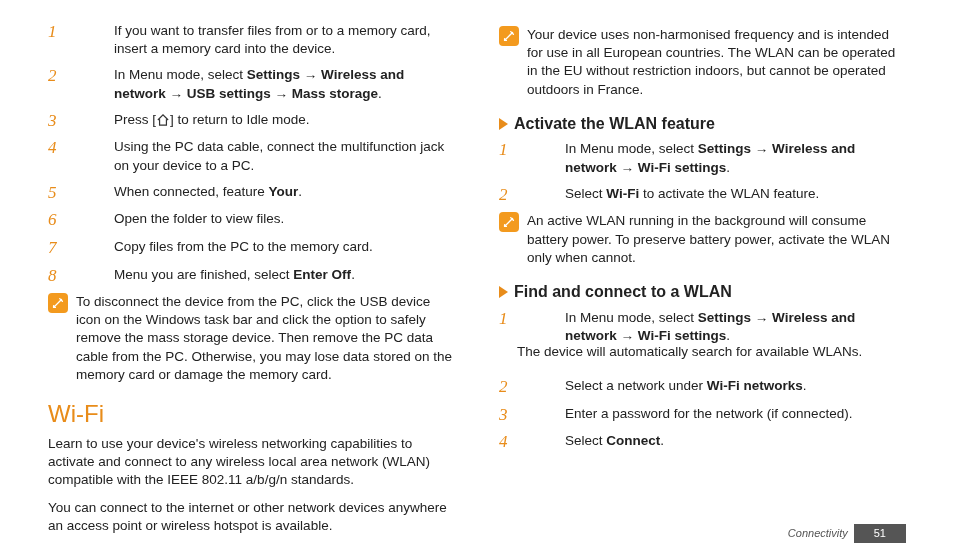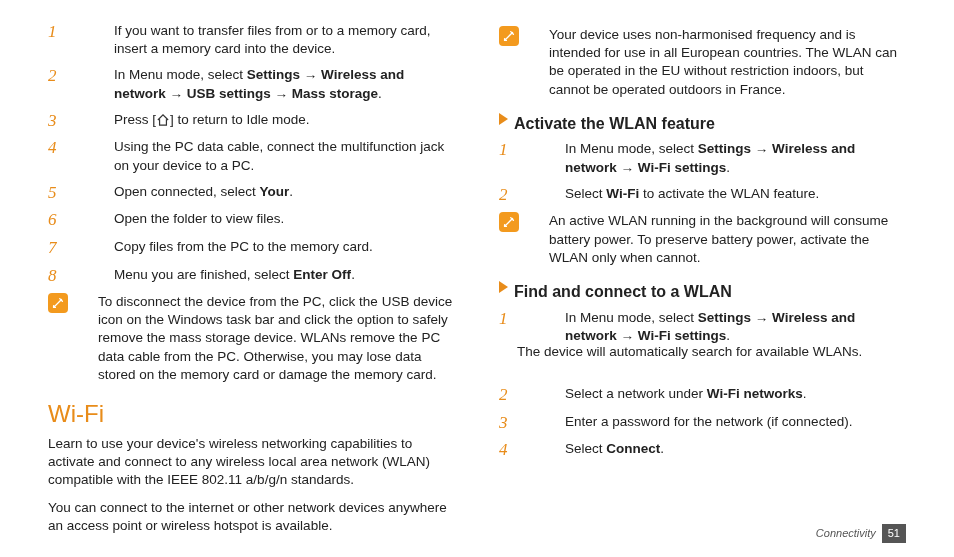--- a/index.html
+++ b/index.html
@@ -27,21 +27,21 @@
     font-style: italic;
     color: #e88c1a;
     font-size: 17px;
     width: 18px;
     flex-shrink: 0;
     line-height: 1.15;
   }
   .step .txt { flex: 1; margin-left: 48px; }
   .step .txt b { font-weight: 700; }
 
-  .note { display: flex; margin: 4px 0 14px 0; gap: 22px; }
+  .note { display: flex; margin: 4px 0 14px 0; }
   .note-icon {
     width: 20px; height: 20px;
     border-radius: 4px;
     background: #f39a1e;
     flex-shrink: 0;
     margin-right: 8px;
     display: inline-flex;
     align-items: center; justify-content: center;
   }
   .note-icon svg { width: 14px; height: 14px; }
@@ -54,21 +54,21 @@
     margin: 12px 0 4px 0;
   }
   p.body { margin-bottom: 10px; }
 
   h2.sub {
     font-size: 16px;
     font-weight: 700;
     margin: 8px 0 6px 0;
     color: #222;
     display: flex;
-    align-items: flex-start;
+    align-items: center;
   }
   h2.sub::before {
     content: "";
     display: inline-block;
     width: 0; height: 0;
     border-top: 6px solid transparent;
     border-bottom: 6px solid transparent;
     border-left: 9px solid #e88c1a;
     margin-right: 6px;
   }
@@ -88,24 +88,24 @@
     font-style: italic;
     color: #555;
     display: flex;
     align-items: center;
     gap: 6px;
   }
   .footer .pagenum {
     font-style: normal;
     background: #555;
     color: #fff;
-    padding: 2px 6px;
+    padding: 2px 20px;
     font-size: 11px;
   }
-  .continue { margin-top:-4px; margin-bottom:24px; margin-left:18px;}
+  .continue { margin-top:-4px; margin-bottom:16px; margin-left:18px;}
 </style>
 </head>
 <body>
 
 <div class="page">
   <div class="col">
 
     <div class="step">
       <div class="num">1</div>
       <div class="txt">If you want to transfer files from or to a memory card, insert a memory card into the device.</div>
@@ -130,21 +130,21 @@
     </div>
 
     <div class="step">
       <div class="num">4</div>
       <div class="txt">Using the PC data cable, connect the multifunction jack on your device to a PC.</div>
     </div>
 
     <div class="step">
       <div class="num">5</div>
       <div class="txt">
-        <span>Open connected, select </span><b>Your</b><span>.</span>
+        <span>When connected, feature </span><b>Your</b><span>.</span>
       </div>
     </div>
 
     <div class="step">
       <div class="num">6</div>
       <div class="txt">Open the folder to view files.</div>
     </div>
 
     <div class="step">
       <div class="num">7</div>
@@ -157,21 +157,21 @@
         <span>Menu you are finished, select </span><b>Enter Off</b><span>.</span>
       </div>
     </div>
 
     <div class="note">
       <span class="note-icon">
         <svg viewBox="0 0 16 16">
             <path d="M3 13 L12 4 M10 3 L13 6 M3 11 L3 13 L5 13" stroke="#fff" stroke-width="1.6" fill="none" stroke-linecap="round"></path>
           </svg>
       </span>
-      <div class="txt">To disconnect the device from the PC, click the USB device icon on the Windows task bar and click the option to safely remove the mass storage device. WLANs remove the PC data cable from the PC. Otherwise, you may lose data stored on the memory card or damage the memory card.</div>
+      <div class="txt">To disconnect the device from the PC, click the USB device icon on the Windows task bar and click the option to safely remove the mass storage device. Then remove the PC data cable from the PC. Otherwise, you may lose data stored on the memory card or damage the memory card.</div>
     </div>
 
     <h1 class="wifi">Wi-Fi</h1>
     <p class="body">Learn to use your device's wireless networking capabilities to activate and connect to any wireless local area network (WLAN) compatible with the IEEE 802.11 a/b/g/n standards.</p>
     <p class="body">You can connect to the internet or other network devices anywhere an access point or wireless hotspot is available.</p>
   </div>
 
   <div class="col">
 
     <div class="note">

